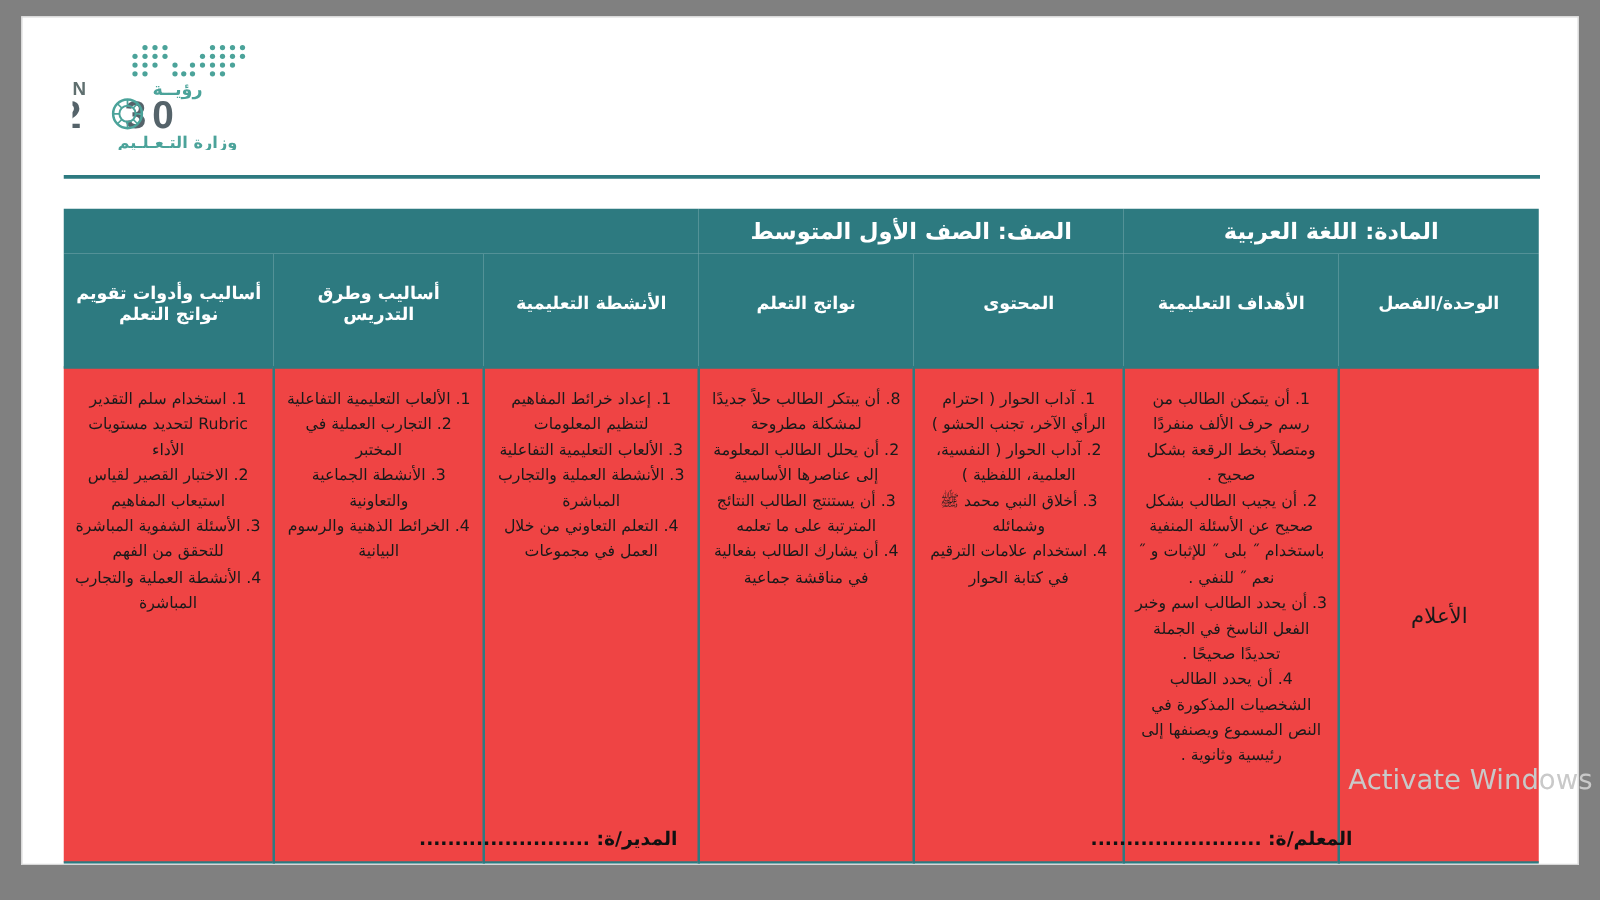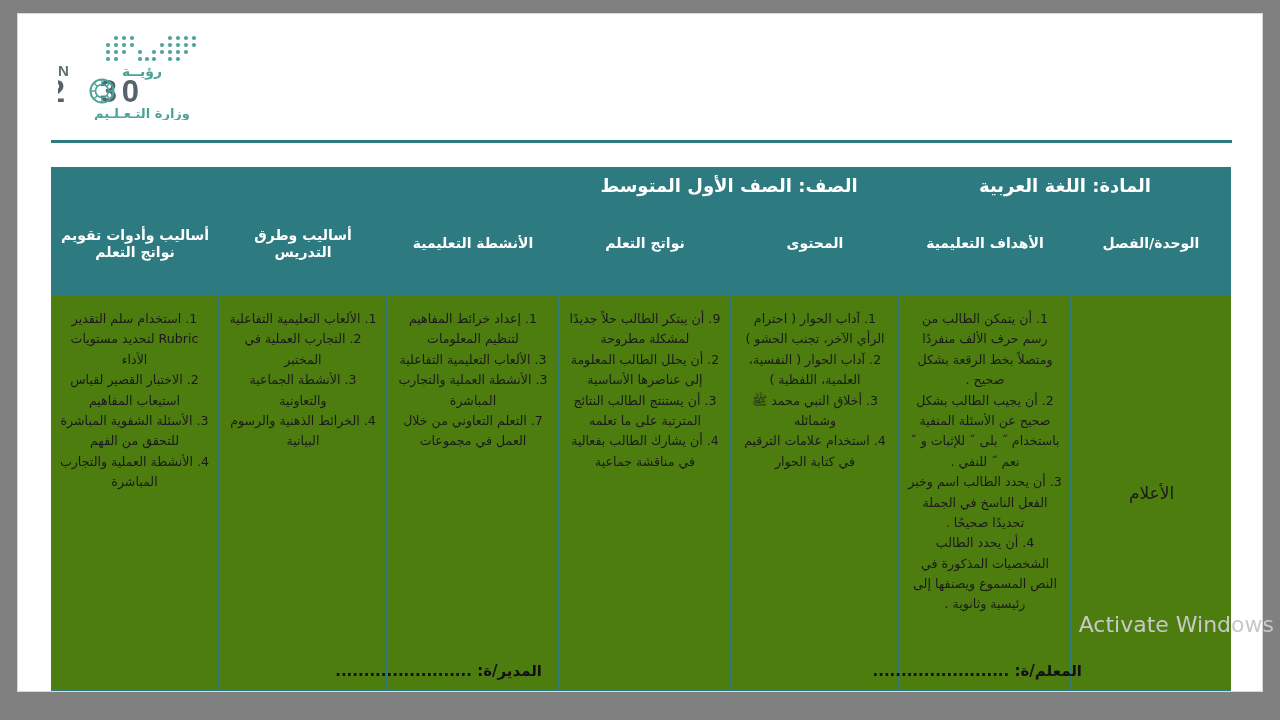--- a/index.html
+++ b/index.html
@@ -105,21 +105,21 @@
     font-weight: bold;
     text-align: center;
     vertical-align: middle;
     padding: 10px 6px 18px 6px;
     line-height: 1.25;
     height: 62px;
   }
 
   
   tr.body-row td {
-    background: #4d7c0f;
+    background: #ef4444;
     color: #1a1a1a;
     font-size: 12.6px;
     line-height: 1.62;
     text-align: center;
     padding: 14px 8px 10px 8px;
     height: 370px;
     vertical-align: top;
     border-top: 2px solid #2d7a80;
     border-bottom: 2px solid #2d7a80;
     border-right: 2px solid #2d7a80;
@@ -289,33 +289,33 @@
             <div class="cell-list">
                   <div class="li">1. آداب الحوار ( احترام الرأي الآخر، تجنب الحشو )</div>
                   <div class="li">2. آداب الحوار ( النفسية، العلمية، اللفظية )</div>
                   <div class="li">3. أخلاق النبي محمد ﷺ وشمائله</div>
                   <div class="li">4. استخدام علامات الترقيم في كتابة الحوار</div>
                 </div>
           </td>
 
           <td>
             <div class="cell-list">
-                  <div class="li">9. أن يبتكر الطالب حلاً جديدًا لمشكلة مطروحة</div>
+                  <div class="li">8. أن يبتكر الطالب حلاً جديدًا لمشكلة مطروحة</div>
                   <div class="li">2. أن يحلل الطالب المعلومة إلى عناصرها الأساسية</div>
                   <div class="li">3. أن يستنتج الطالب النتائج المترتبة على ما تعلمه</div>
                   <div class="li">4. أن يشارك الطالب بفعالية في مناقشة جماعية</div>
                 </div>
           </td>
 
           <td>
             <div class="cell-list">
                   <div class="li">1. إعداد خرائط المفاهيم لتنظيم المعلومات</div>
                   <div class="li">3. الألعاب التعليمية التفاعلية</div>
                   <div class="li">3. الأنشطة العملية والتجارب المباشرة</div>
-                  <div class="li">7. التعلم التعاوني من خلال العمل في مجموعات</div>
+                  <div class="li">4. التعلم التعاوني من خلال العمل في مجموعات</div>
                 </div>
           </td>
 
           <td>
             <div class="cell-list">
                   <div class="li">1. الألعاب التعليمية التفاعلية</div>
                   <div class="li">2. التجارب العملية في المختبر</div>
                   <div class="li">3. الأنشطة الجماعية والتعاونية</div>
                   <div class="li">4. الخرائط الذهنية والرسوم البيانية</div>
                 </div>

